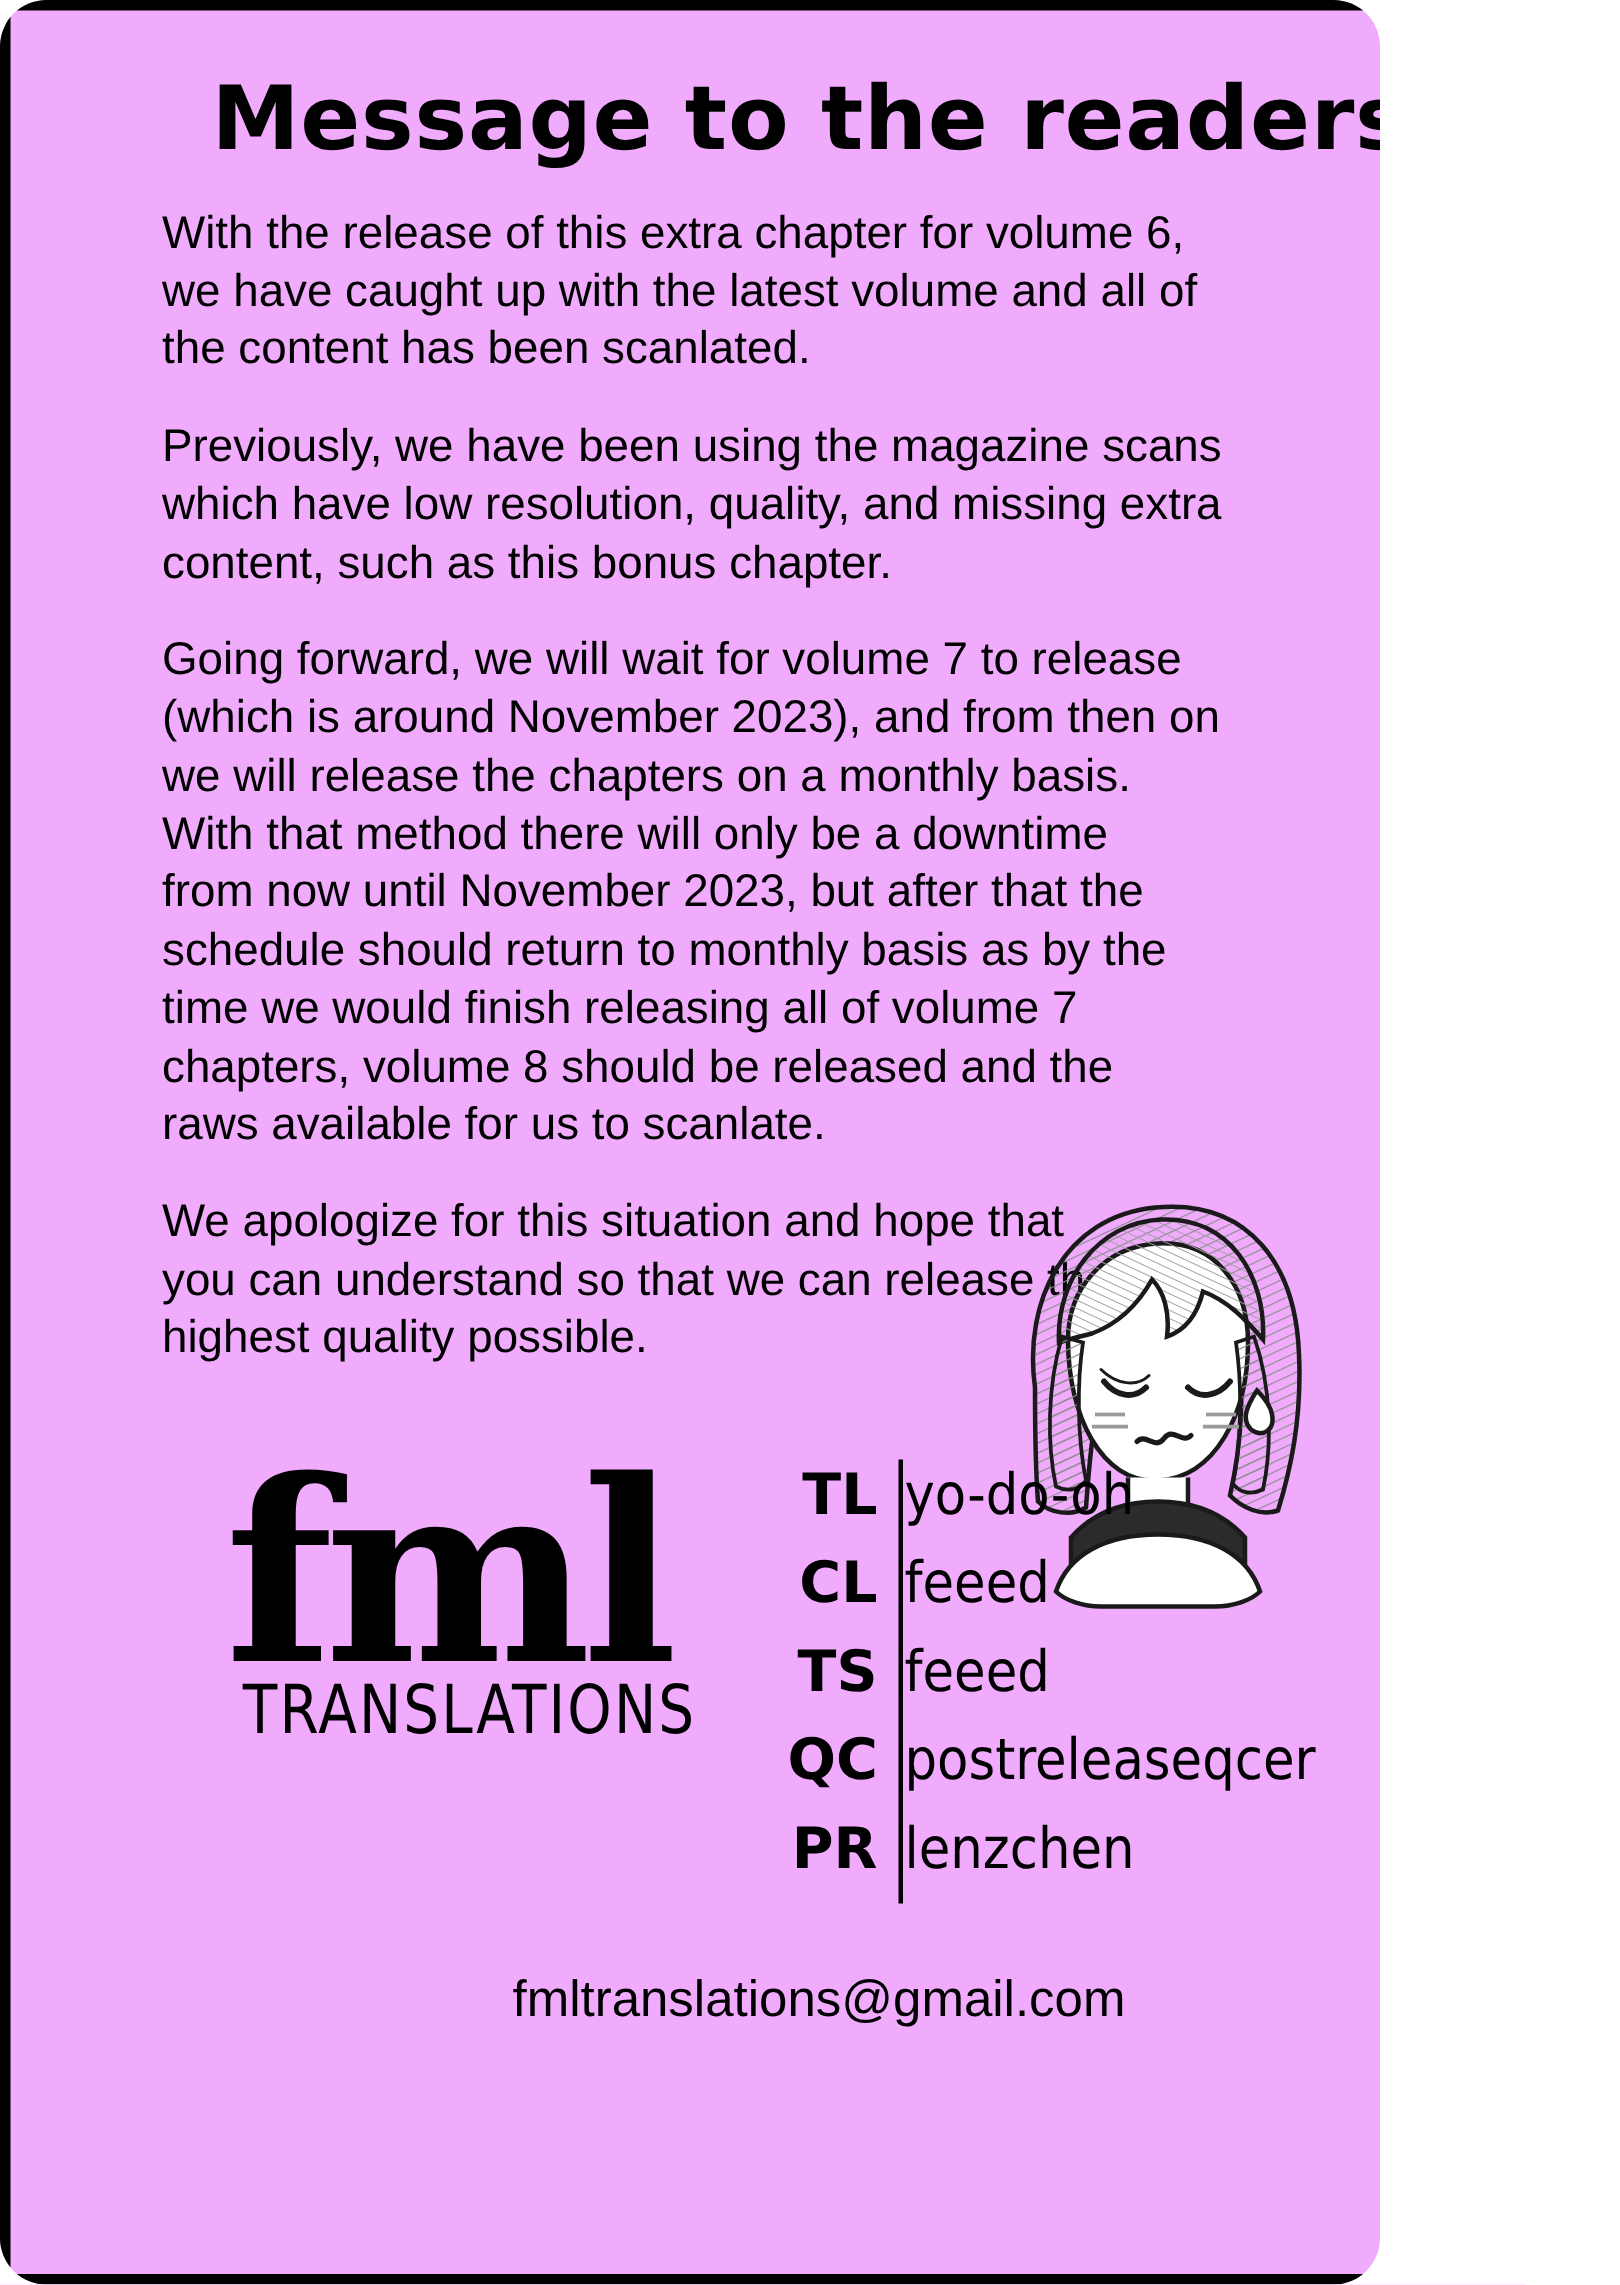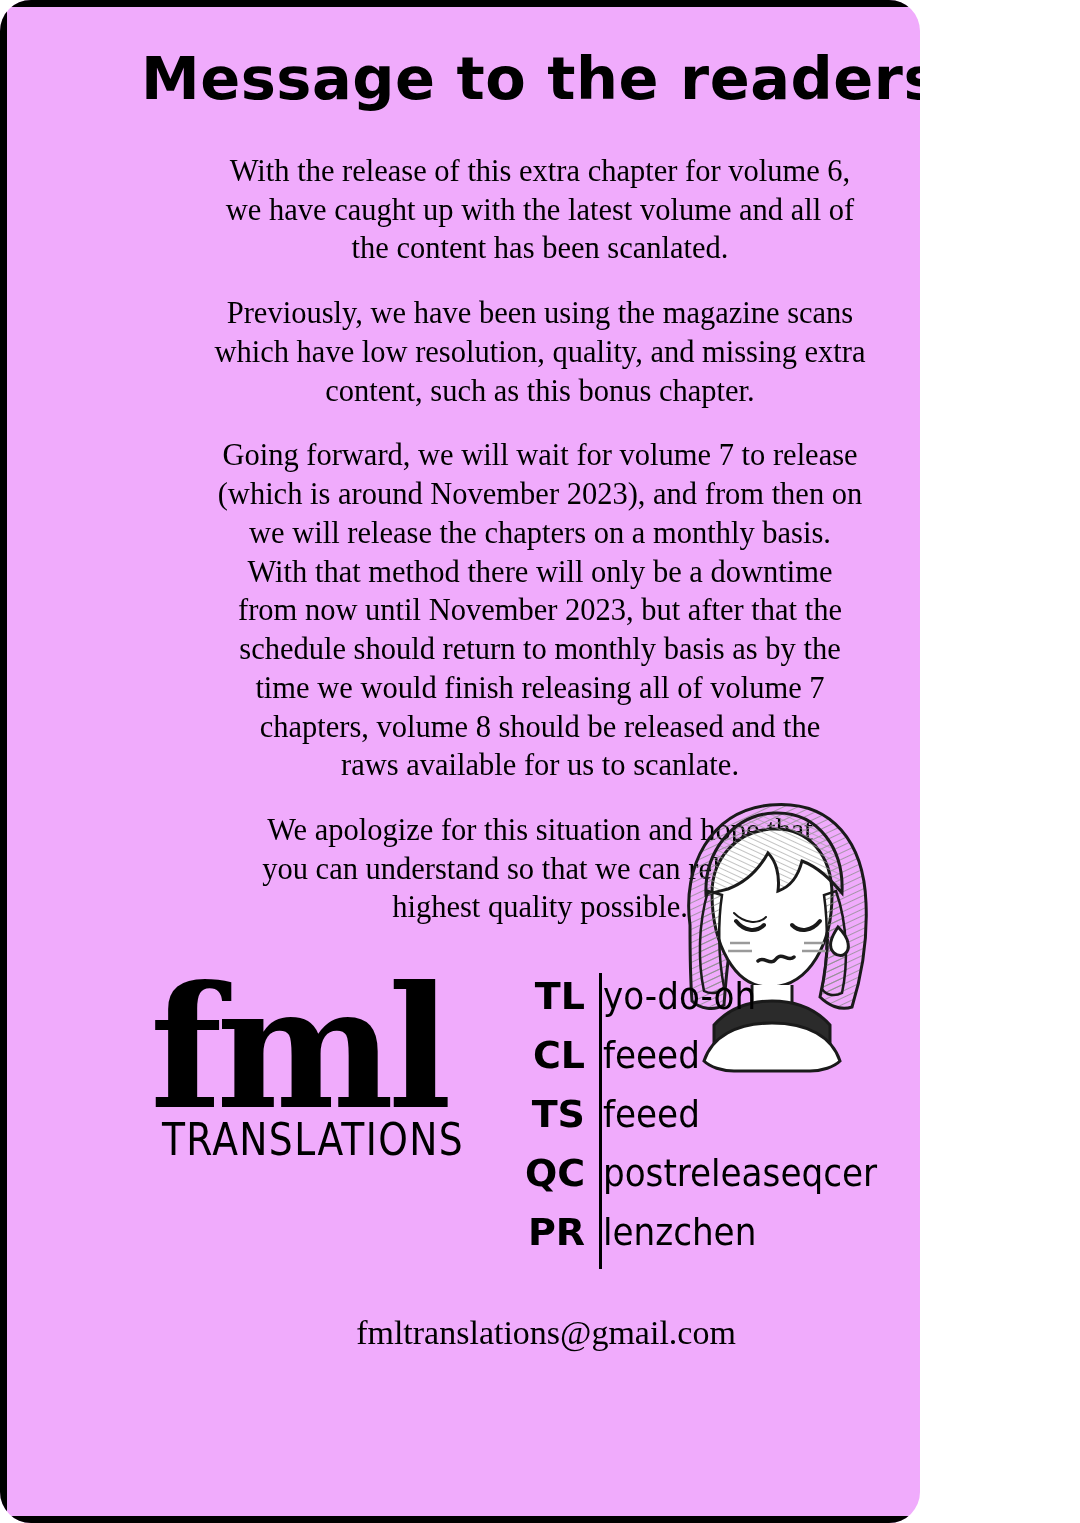--- a/index.html
+++ b/index.html
@@ -38,24 +38,23 @@
     text-align: center;
     font-family: "DejaVu Sans", sans-serif;
     font-weight: bold;
     font-size: 59px;
     letter-spacing: 0.5px;
     line-height: 1.05;
   }
   .body-text {
     position: absolute;
     left: 108px;
-    top: 152px;
+    top: 136px;
     width: 864px;
-    text-align: center;
-    font-family: Liberation Serif, serif;
+    font-family: Liberation Sans, sans-serif;
     font-size: 30.5px;
     line-height: 1.27;
   }
   .para {
     margin: 0 0 26px 0;
     white-space: pre-line;
   }
   .para:last-child {
     margin-bottom: 0;
   }
@@ -126,21 +125,21 @@
     background: #000000;
   }
   .contact {
     position: absolute;
     left: 0;
     top: 1310px;
     width: 1080px;
     text-align: center;
   }
   .contact-line {
-    font-family: Liberation Serif, serif;
+    font-family: Liberation Sans, sans-serif;
     font-size: 34px;
     line-height: 1.36;
     margin-left: 12px;
   }
 
   
   .chibi {
     position: absolute;
     right: 28px;
     top: 775px;

